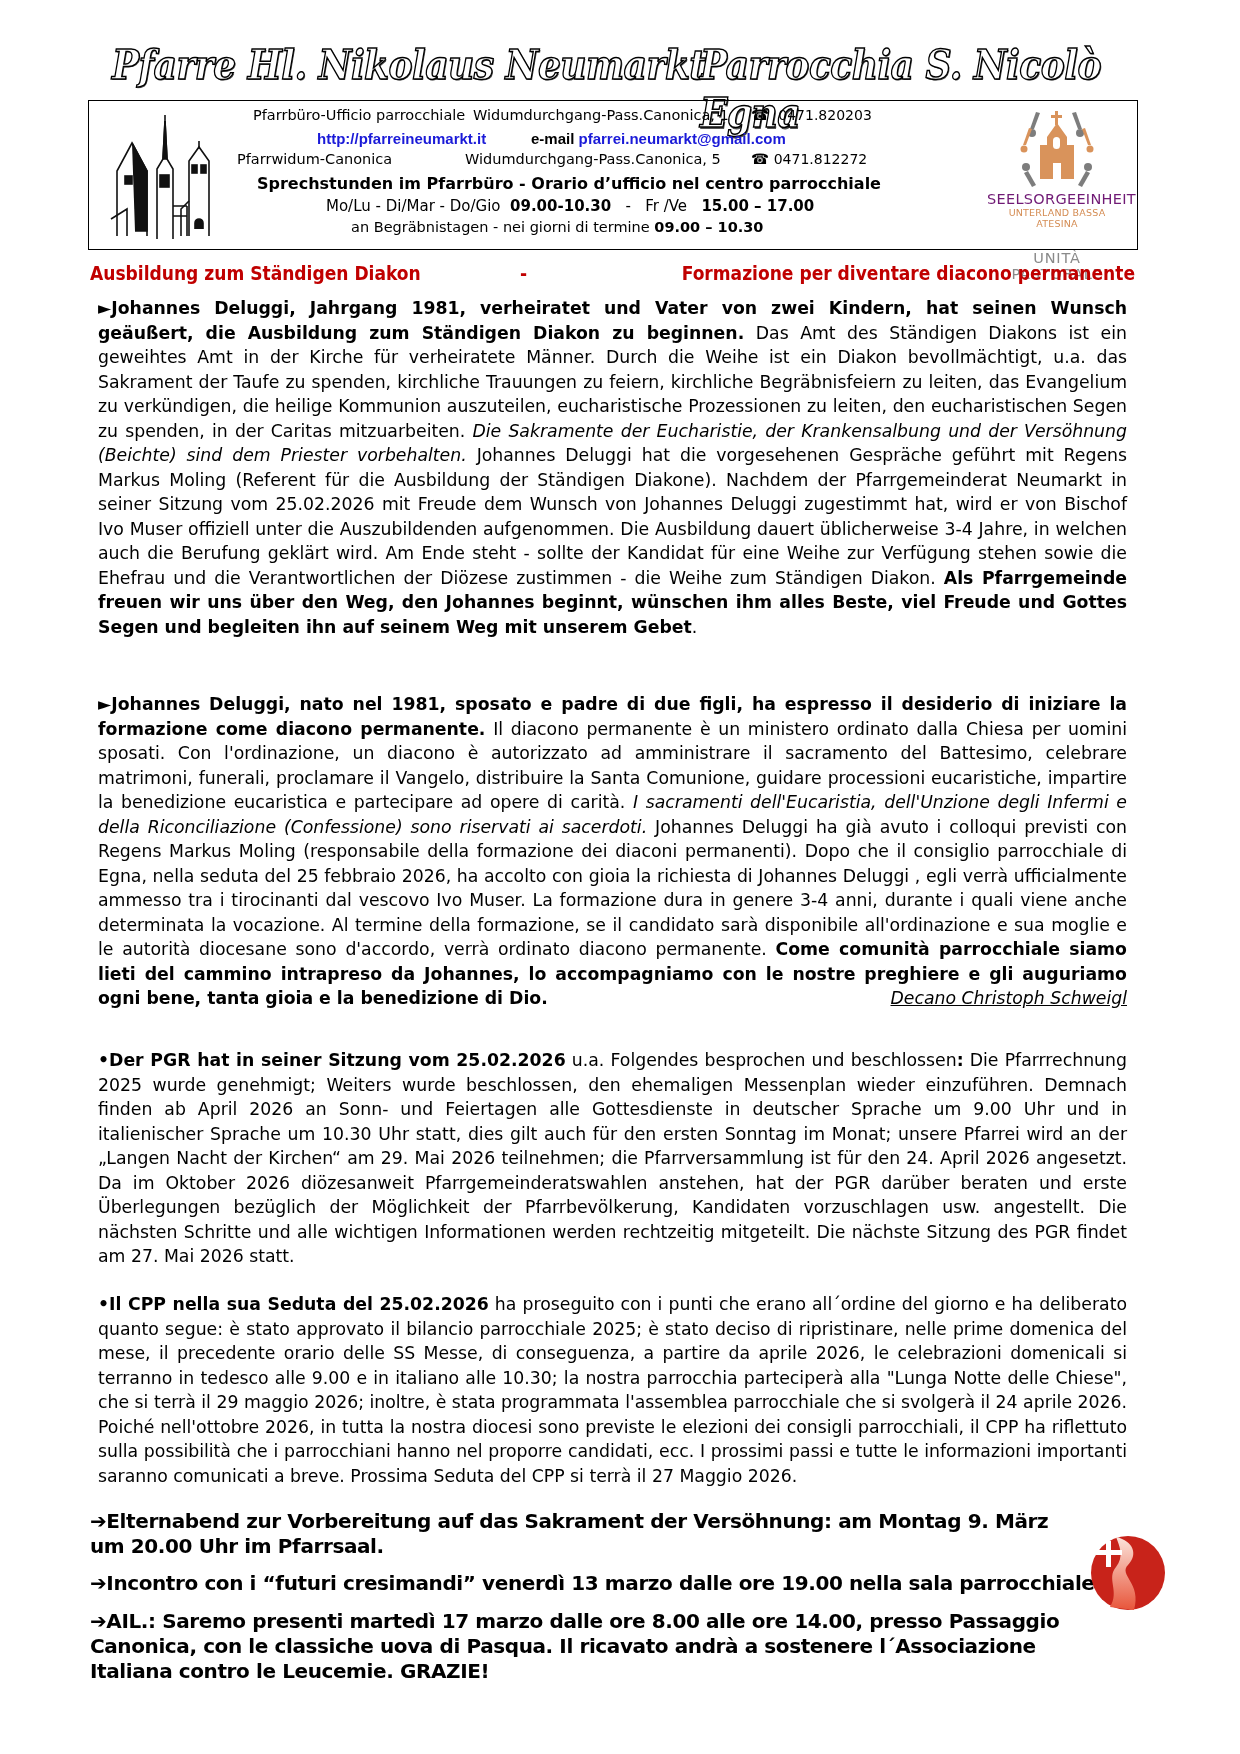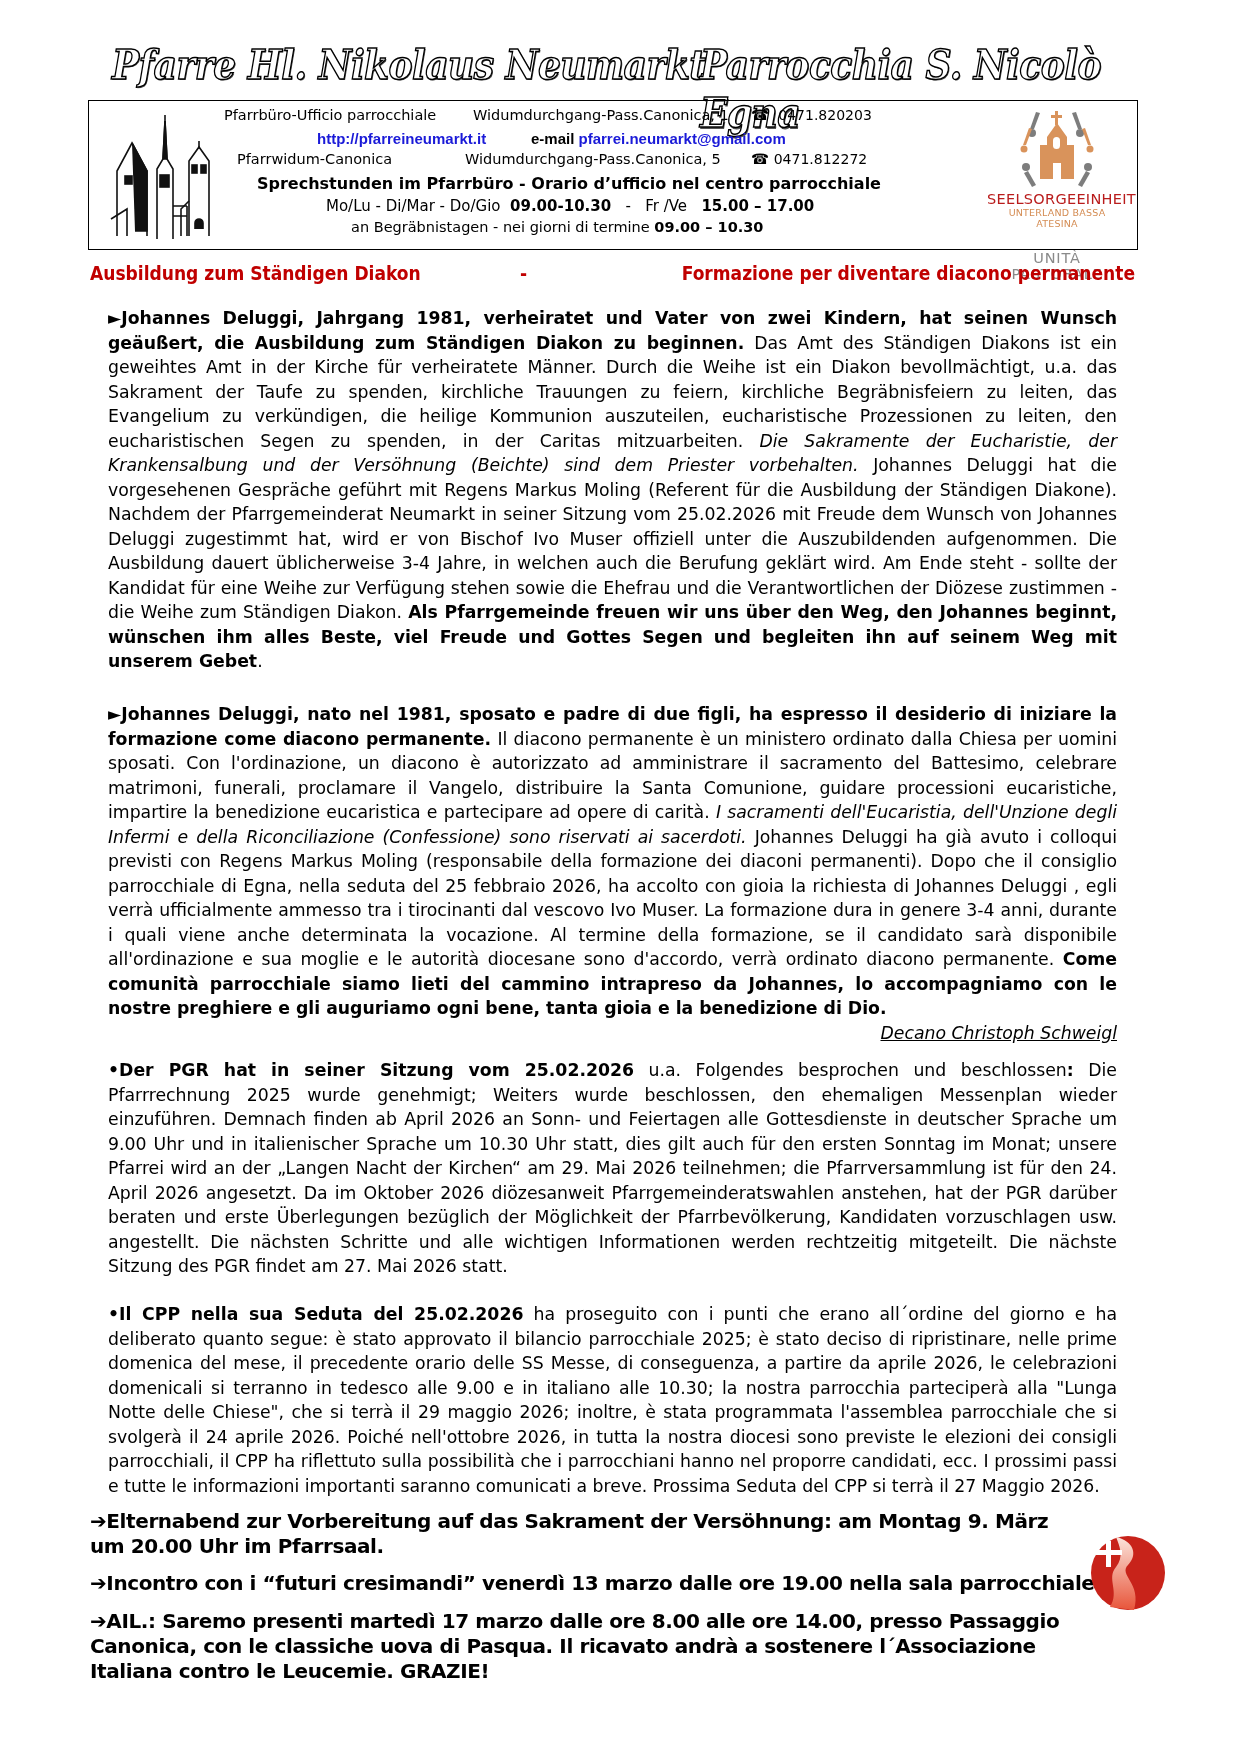--- a/index.html
+++ b/index.html
@@ -9,31 +9,31 @@
   .title { position: absolute; top: 0; font-family: "DejaVu Serif", serif; font-style: italic; font-weight: bold;
            font-size: 36px; color: #fff; letter-spacing: -0.5px;
            -webkit-text-stroke: 1.3px #000; text-shadow: 1px 1px 0 #555; transform: scaleY(1.15); transform-origin: top left; }
   .title.de { left: 12px; }
   .title.it { left: 600px; }
   .header-box { position: absolute; top: 100px; left: 88px; width: 1050px; height: 150px;
                 border: 1.5px solid #000; box-sizing: border-box; }
   .church-logo { position: absolute; left: 18px; top: 10px; width: 110px; height: 128px; }
   .unit-logo { position: absolute; right: 10px; top: 6px; width: 140px; height: 140px; text-align: center; }
   .unit-logo svg { display: block; margin: 0 auto; }
-  .unit-logo .l1 { font-size: 14.5px; color: #b91c1c; letter-spacing: 0.3px; margin-top: 2px; }
+  .unit-logo .l1 { font-size: 14.5px; color: #701a75; letter-spacing: 0.3px; margin-top: 2px; }
   .unit-logo .l2 { font-size: 9.5px; color: #d48c53; font-weight: normal; letter-spacing: 0.2px; }
   .unit-logo .l3 { font-size: 14.5px; color: #8a8a8a; letter-spacing: 0.8px; margin-top: 21px; }
   .hline { position: absolute; font-size: 14.5px; white-space: nowrap; }
   .link { color: #1a1ad8; font-family: "Liberation Sans", sans-serif; font-weight: bold; font-size: 15px; }
   .mailbl { font-family: "Liberation Sans", sans-serif; font-weight: bold; font-size: 15px; }
   .b { font-weight: bold; }
   .phone { font-size: 14px; }
 
   .content { position: absolute; left: 90px; width: 1045px; font-size: 17.3px; line-height: 24.5px; text-align: justify; }
-  .content p { margin: 18px; }
+  .content p { margin: 8px; }
   .section-title { position: absolute; left: 90px; top: 262px; width: 1045px; font-size: 19px; font-weight: bold; color: #c00000; font-family: "DejaVu Sans Condensed", "DejaVu Sans", sans-serif; white-space: nowrap; }
   .section-title .it { position: absolute; right: 0; top: 0; }
   .section-title .sep { position: absolute; left: 430px; top: 0; }
   .sig { text-align: right; font-style: italic; text-decoration: underline; }
   .sig-inline { float: right; font-style: italic; text-decoration: underline; font-weight: normal; }
   .ann { position: absolute; left: 90px; width: 1045px; font-size: 20px; line-height: 25px; font-weight: bold; font-family: "DejaVu Sans", sans-serif; letter-spacing: -0.4px; }
   .red-logo { position: absolute; left: 1090px; top: 1535px; width: 76px; height: 76px; }
 </style>
 </head>
 <body>
@@ -60,21 +60,21 @@
 
       <path d="M82 125 L82 50 L92 36 L102 50 L102 125"></path>
       <path d="M92 30 L92 38"></path>
       <rect x="85" y="54" width="5" height="8" fill="#111"></rect>
       <rect x="94" y="54" width="5" height="8" fill="#111"></rect>
       <path d="M82 90 L74 98 L74 125"></path>
       <path d="M88 118 L88 112 A4 4 0 0 1 96 112 L96 118" fill="#111"></path>
     </g>
   </svg>
 
-  <div class="hline" style="left:135px; top:6px;">Pfarrbüro-Ufficio parrocchiale</div>
+  <div class="hline" style="left:164px; top:6px;">Pfarrbüro-Ufficio parrocchiale</div>
   <div class="hline" style="left:384px; top:6px;">Widumdurchgang-Pass.Canonica, 1</div>
   <div class="hline" style="left:662px; top:6px;">
     <span>☎</span>&nbsp;
     <span class="phone">0471.820203</span>
   </div>
 
   <a class="hline link" style="left:228px; top:29px;">http://pfarreineumarkt.it</a>
   <div class="hline mailbl" style="left:442px; top:29px;">
     <span>e-mail</span>
     <a class="link">pfarrei.neumarkt@gmail.com</a>

